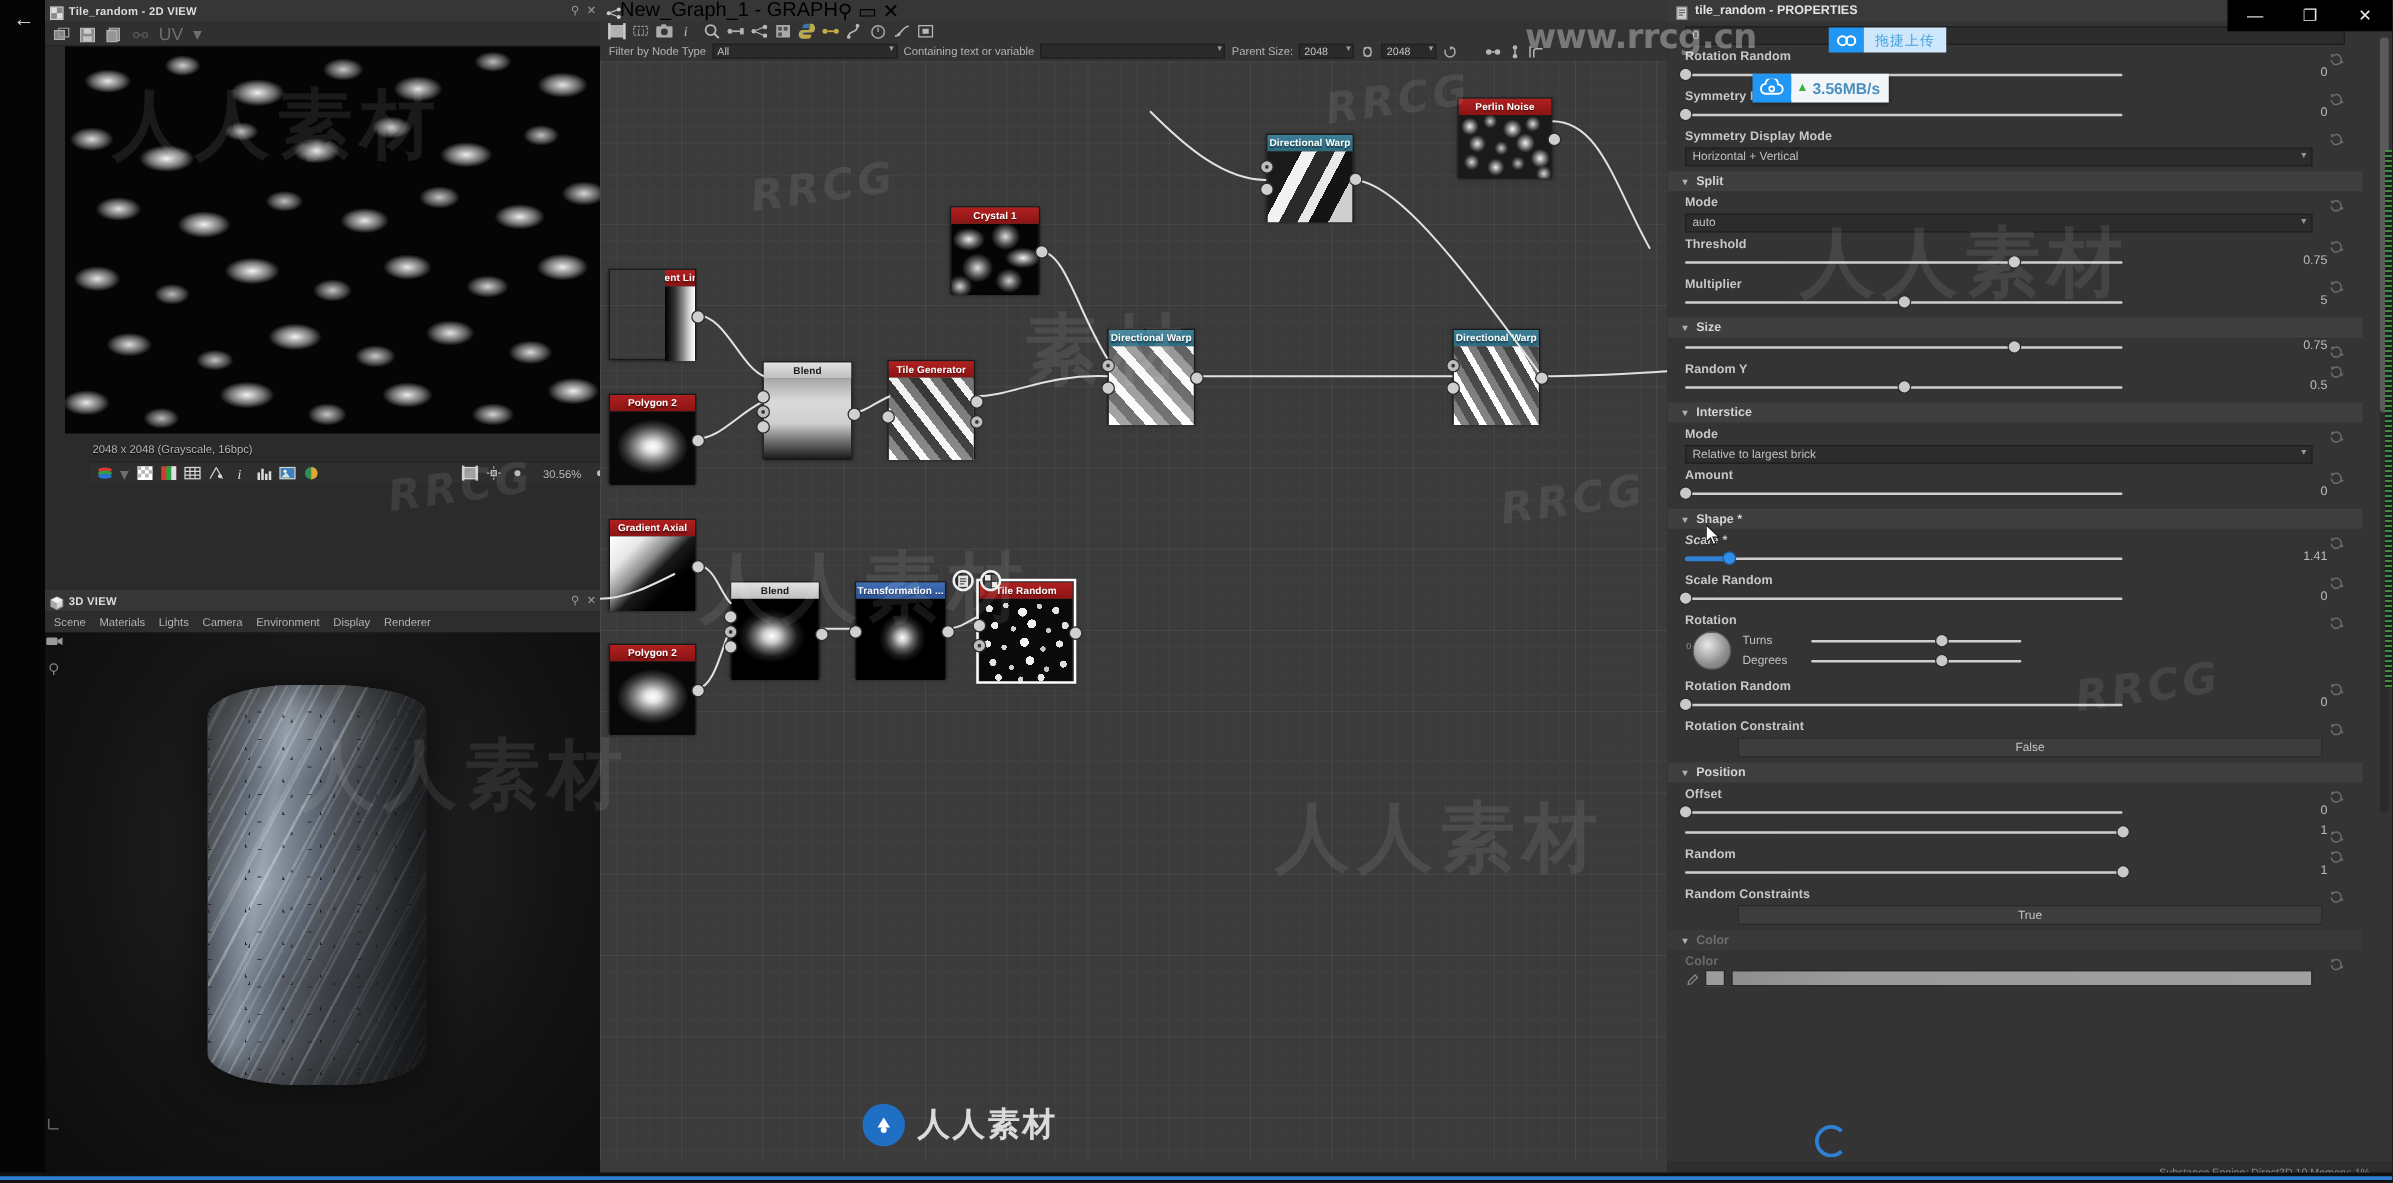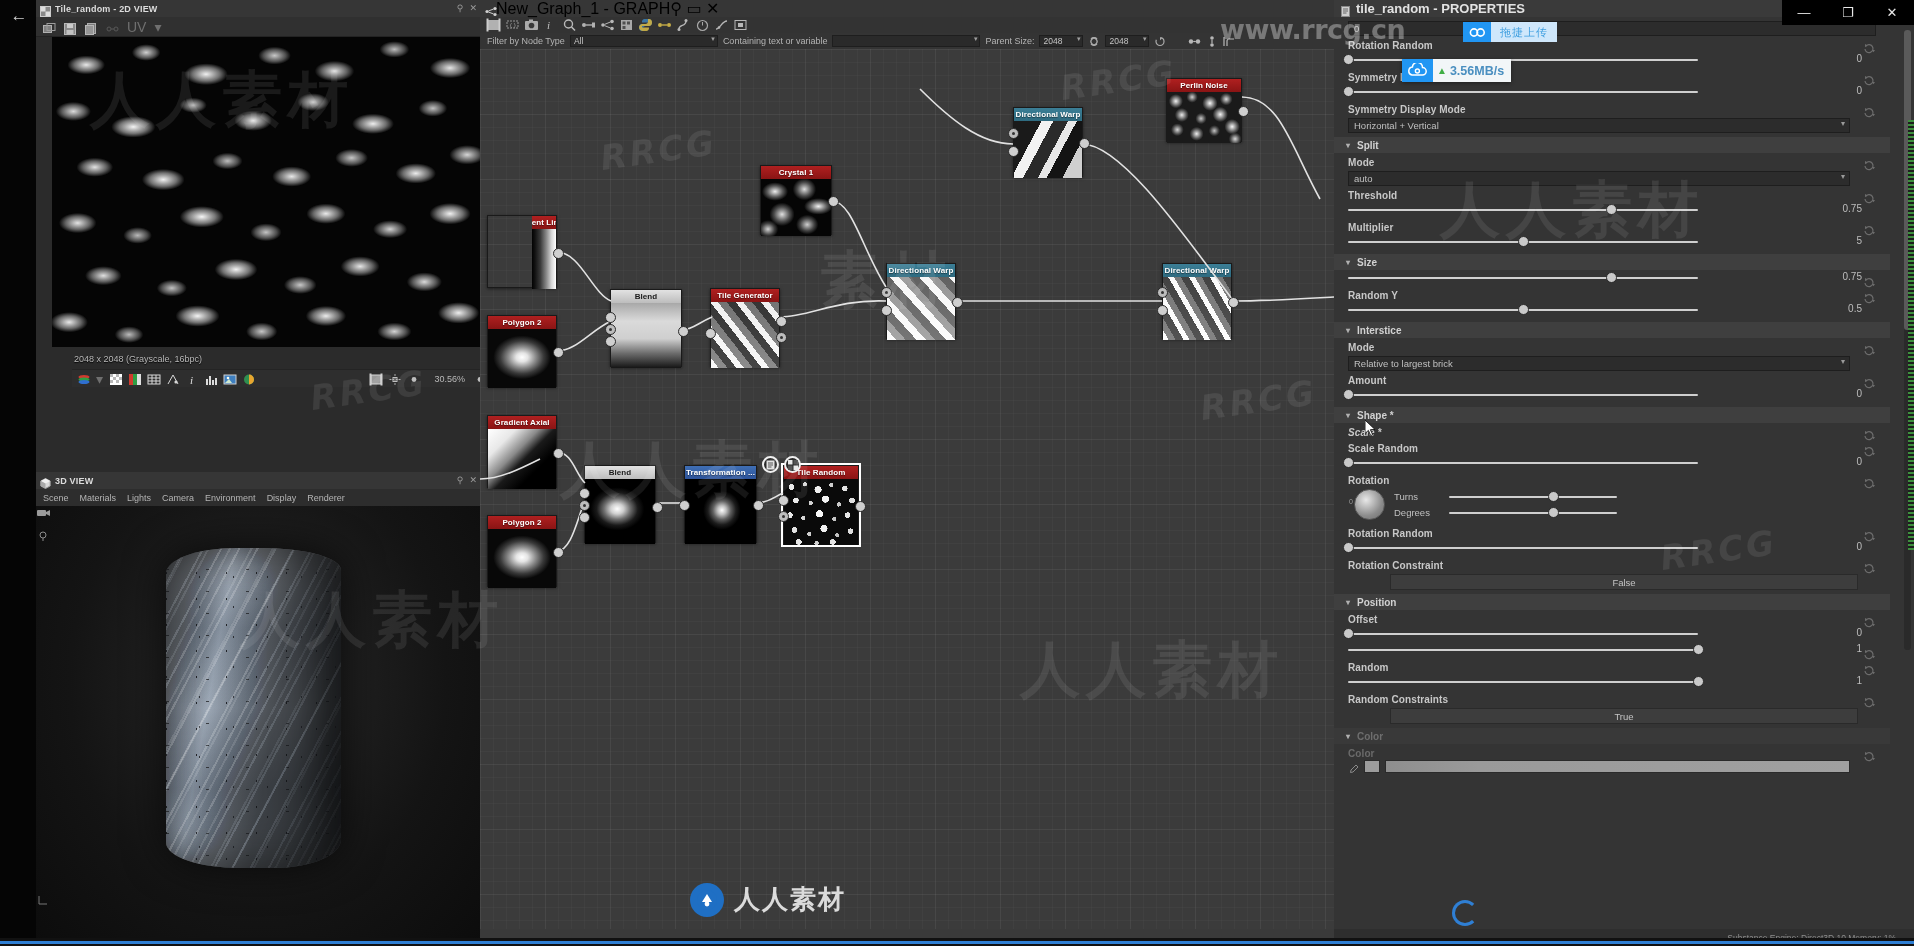--- a/index.html
+++ b/index.html
@@ -332,21 +332,21 @@
 
   
   .panel-props {
     position: absolute; left: 1334px; top: 0; width: 580px; height: 946px;
     background: #343434;
   }
   .props-titlebar {
     height: 17px; background: #3a3a3a; display: flex; align-items: center;
     padding: 0 6px; position: relative;
   }
-  .props-title { font-size: 13px; color: #e2e2e2; font-weight: bold; margin-left: 5px; }
+  .props-title { font-size: 10px; color: #e2e2e2; font-weight: bold; margin-left: 5px; }
   .wincontrols {
     position: absolute; right: 0; top: 0; height: 25px; display: flex;
     background: #000; z-index: 40;
   }
   .wc-btn {
     width: 44px; height: 25px; display: flex; align-items: center;
     justify-content: center; color: #e8e8e8; font-size: 13px;
   }
   .props-scroll {
     position: absolute; left: 0; top: 17px; width: 580px; height: 912px;
@@ -1145,20 +1145,26 @@
             <span class="chev">▾</span>
             <span>Shape *</span>
           </div>
           <div class="prop-row">
             <div class="prop-label ital">Scale *</div>
             <span class="reset-ico"><svg width="13" height="12" viewBox="0 0 13 12">
                 <path d="M3 4 a4 4 0 1 1 -1 3" fill="none" stroke="#9a9a9a" stroke-width="1.2"></path>
                 <path d="M2 2 l2.6 1.6 -2.6 1.6z" fill="#9a9a9a"></path>
                 <path d="M9 8 l1.5 2.2 1.5 -2.2z" fill="#9a9a9a"></path>
               </svg></span>
+            <div class="slider-line">
+              <span class="strack" style="left:0;width:350px"></span>
+              <span class="sfill" style="width:35px"></span>
+              <span class="shandle blue" style="left:30px"></span>
+              <span class="sval">1.41</span>
+            </div>
           </div>
           <div class="prop-row">
             <div class="prop-label">Scale Random</div>
             <span class="reset-ico"><svg width="13" height="12" viewBox="0 0 13 12">
                 <path d="M3 4 a4 4 0 1 1 -1 3" fill="none" stroke="#9a9a9a" stroke-width="1.2"></path>
                 <path d="M2 2 l2.6 1.6 -2.6 1.6z" fill="#9a9a9a"></path>
                 <path d="M9 8 l1.5 2.2 1.5 -2.2z" fill="#9a9a9a"></path>
               </svg></span>
             <div class="slider-line">
               <span class="strack" style="left:0;width:350px"></span>

